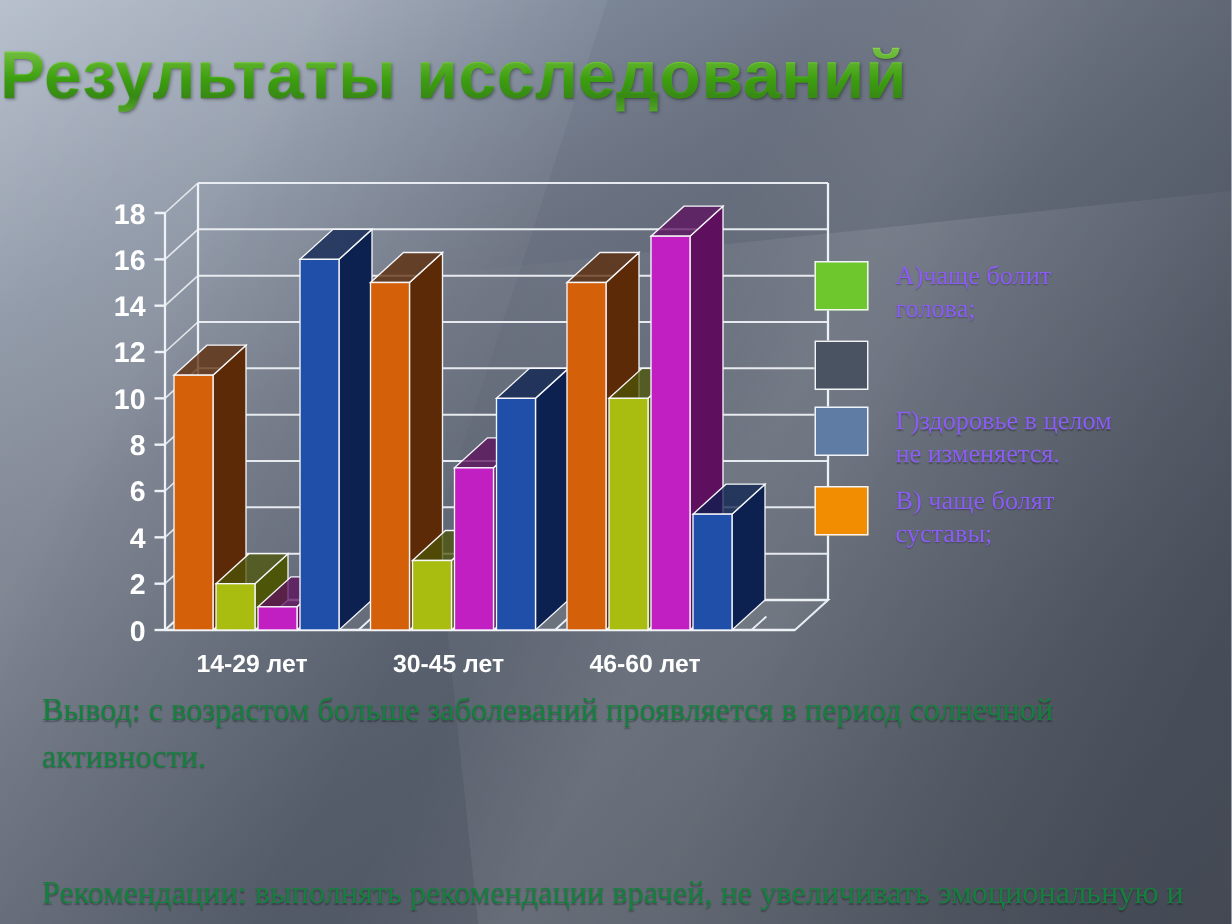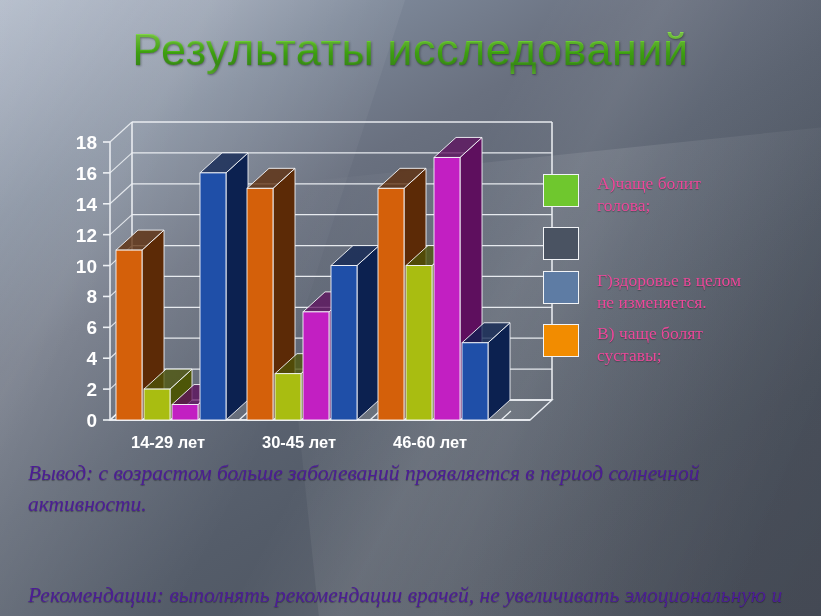--- a/index.html
+++ b/index.html
@@ -50,24 +50,23 @@
     background: linear-gradient(118deg, rgba(255,255,255,0.00) 0%, rgba(255,255,255,0.10) 38%, rgba(255,255,255,0.00) 72%);
     transform: rotate(-6deg);
     pointer-events: none;
   }
 
   
   .title {
     position: absolute;
     left: 0; top: 24px;
     width: 821px;
-    text-align: center;
     font-family: "Liberation Sans", sans-serif;
     font-size: 45px;
-    font-weight: 400;
+    font-weight: 700;
     letter-spacing: 0.5px;
     background: linear-gradient(180deg, #9fe26a 0%, #74d13a 28%, #46b512 55%, #3f9d18 78%, #66c234 100%);
     -webkit-background-clip: text;
     background-clip: text;
     color: transparent;
     -webkit-text-fill-color: transparent;
     text-shadow: 0 1px 0 rgba(0,0,0,0.12);
     filter: drop-shadow(1px 1px 1px rgba(0,0,0,0.30));
     white-space: nowrap;
   }
@@ -108,35 +107,34 @@
     width: 36px; height: 33px;
     border: 1.6px solid #f2f4f7;
     flex: 0 0 auto;
     margin-top: 2px;
   }
   .legend-label {
     margin-left: 18px;
     font-family: "Liberation Serif", serif;
     font-size: 17.5px;
     line-height: 1.26;
-    color: #ec4899;
+    color: #8b5cf6;
     text-shadow: 0 1px 1px rgba(0,0,0,0.30);
   }
 
   
   .para {
     position: absolute;
     left: 28px;
     width: 775px;
     font-family: "Liberation Serif", serif;
     font-size: 21.5px;
     line-height: 1.42;
-    color: #4c1d95;
+    color: #15803d;
     text-shadow: 0 1px 1px rgba(0,0,0,0.32);
-    font-style: italic;
   }
   #para-conclusion { top: 458px; }
   #para-recommendation { top: 540px; margin-top: 40px; }
 </style>
 </head>
 <body>
 
 <div class="sheen-a"></div>
 <div class="sheen-b"></div>
 

